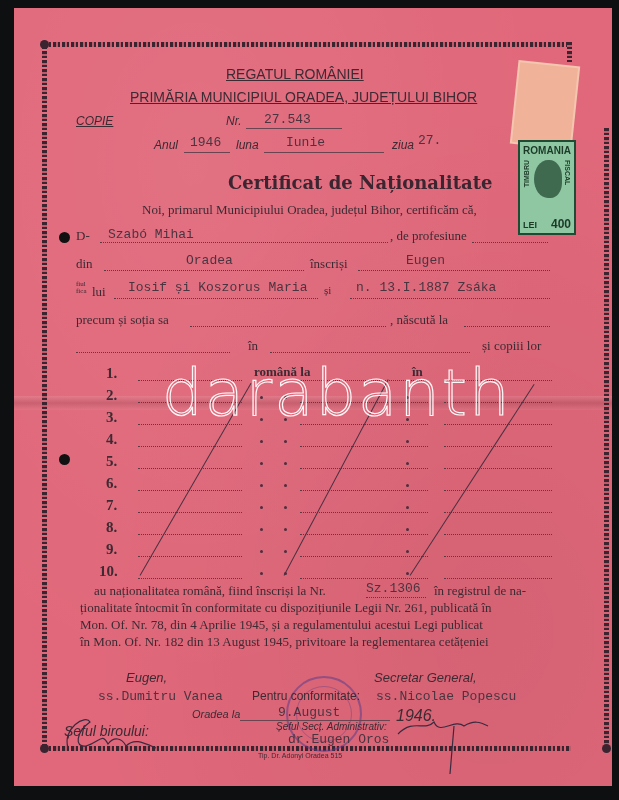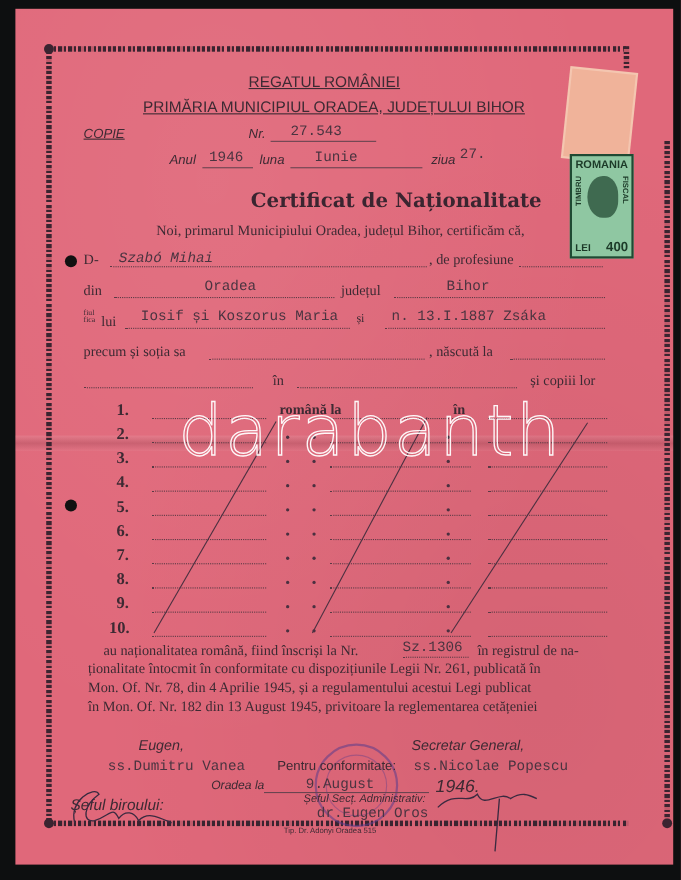--- a/index.html
+++ b/index.html
@@ -81,30 +81,30 @@
     <div class="vr">FISCAL</div>
     <div class="lei">LEI</div>
     <div class="val">400</div>
   </div>
 
   <div class="t" style="left:214px;top:164px;font:bold 18px 'DejaVu Serif',serif;color:#3a2530;">Certificat de Naționalitate</div>
   <div class="t" style="left:128px;top:194px;font-size:13px;">Noi, primarul Municipiului Oradea, județul Bihor, certificăm că,</div>
 
   <div class="t" style="left:62px;top:220px;font-size:13px;">D-</div>
   <div class="dots" style="left:86px;top:234px;width:288px;"></div>
-  <div class="t mono" style="left:94px;top:219px;font-size:13px;font-style:italic;">Szabó Mihai</div>
+  <div class="t mono" style="left:94px;top:219px;font-size:13px;">Szabó Mihai</div>
   <div class="t" style="left:376px;top:220px;font-size:13px;">, de profesiune</div>
   <div class="dots" style="left:458px;top:234px;width:76px;"></div>
 
   <div class="t" style="left:62px;top:248px;font-size:13px;">din</div>
   <div class="dots" style="left:90px;top:262px;width:200px;"></div>
   <div class="t mono" style="left:172px;top:245px;font-size:13px;">Oradea</div>
-  <div class="t" style="left:296px;top:248px;font-size:13px;">județul</div>
+  <div class="t" style="left:296px;top:248px;font-size:13px;">înscriși</div>
   <div class="dots" style="left:344px;top:262px;width:192px;"></div>
-  <div class="t mono" style="left:392px;top:245px;font-size:13px;">Bihor</div>
+  <div class="t mono" style="left:392px;top:245px;font-size:13px;">Eugen</div>
 
   <div class="t" style="left:62px;top:273px;font-size:7px;line-height:7px;width:14px;white-space:normal;">fiul fica</div>
   <div class="t" style="left:78px;top:276px;font-size:13px;">lui</div>
   <div class="dots" style="left:100px;top:290px;width:204px;"></div>
   <div class="t mono" style="left:114px;top:272px;font-size:13px;">Iosif și Koszorus Maria</div>
   <div class="t" style="left:310px;top:276px;font-size:11px;">și</div>
   <div class="dots" style="left:336px;top:290px;width:200px;"></div>
   <div class="t mono" style="left:342px;top:272px;font-size:13px;">n. 13.I.1887 Zsáka</div>
 
   <div class="t" style="left:62px;top:304px;font-size:13px;">precum și soția sa</div>

